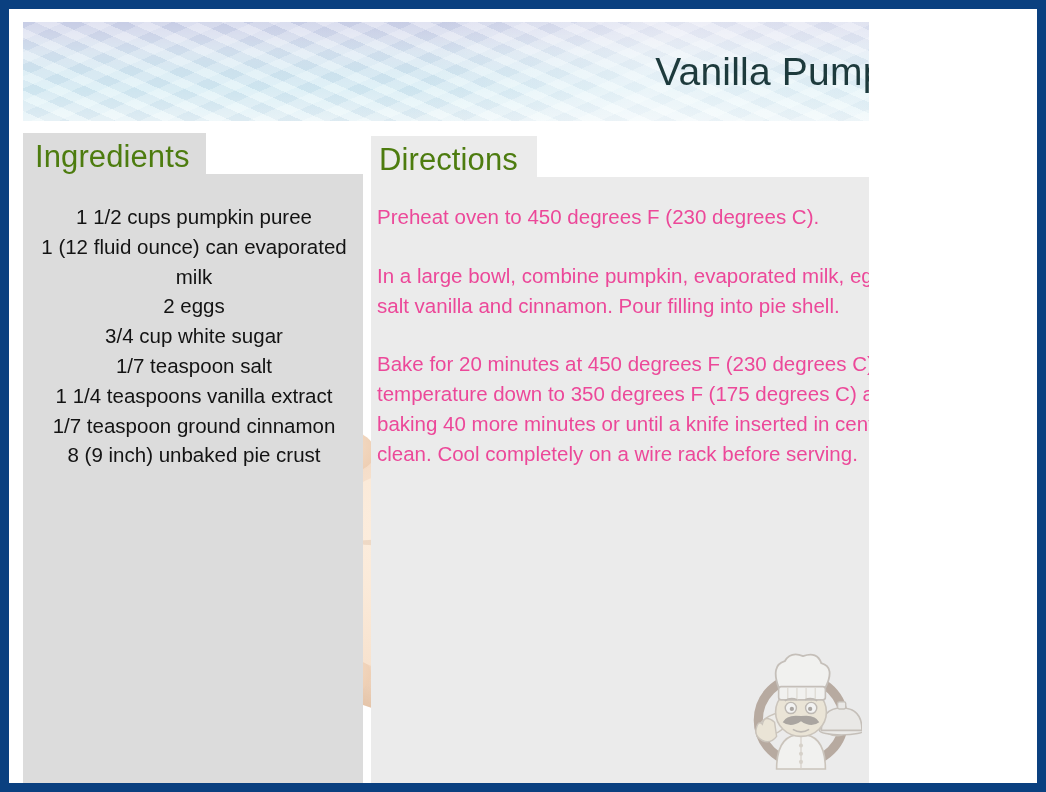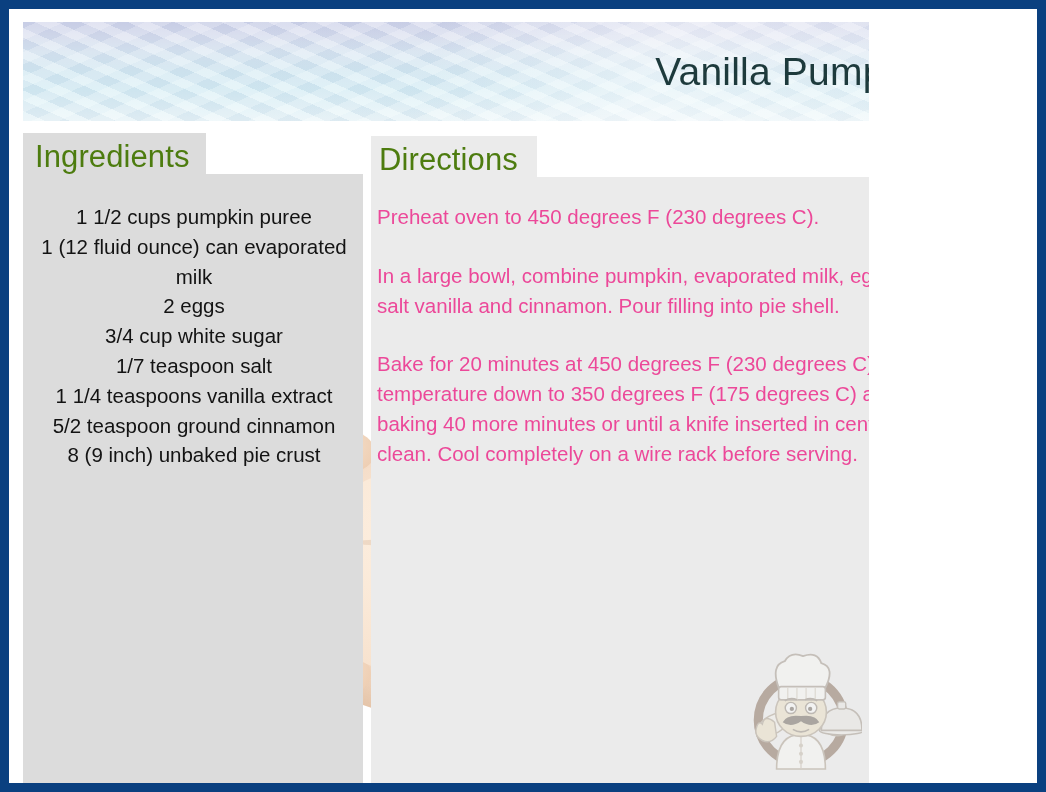--- a/index.html
+++ b/index.html
@@ -278,21 +278,21 @@
     <div id="left-tab"></div>
     <div id="left-panel"></div>
     <div class="section-heading" id="ingredients-heading">Ingredients</div>
     <ul id="ingredients-list">
       <li>1 1/2 cups pumpkin puree</li>
       <li>1 (12 fluid ounce) can evaporated milk</li>
       <li>2 eggs</li>
       <li>3/4 cup white sugar</li>
       <li>1/7 teaspoon salt</li>
       <li>1 1/4 teaspoons vanilla extract</li>
-      <li>5/2 teaspoon ground cinnamon</li>
+      <li>1/7 teaspoon ground cinnamon</li>
       <li>8 (9 inch) unbaked pie crust</li>
     </ul>
 
     <div id="right-tab"></div>
     <div id="right-panel"></div>
     <div class="section-heading" id="directions-heading">Directions</div>
     <div id="directions-body">
       <p>Preheat oven to 450 degrees F (230 degrees C).</p>
       <p>In a large bowl, combine pumpkin, evaporated milk, eggs, sugar, flour, salt vanilla and cinnamon. Pour filling into pie shell.</p>
       <p>Bake for 20 minutes at 450 degrees F (230 degrees C) then turn oven temperature down to 350 degrees F (175 degrees C) and continue baking 40 more minutes or until a knife inserted in center comes out clean. Cool completely on a wire rack before serving.</p>

